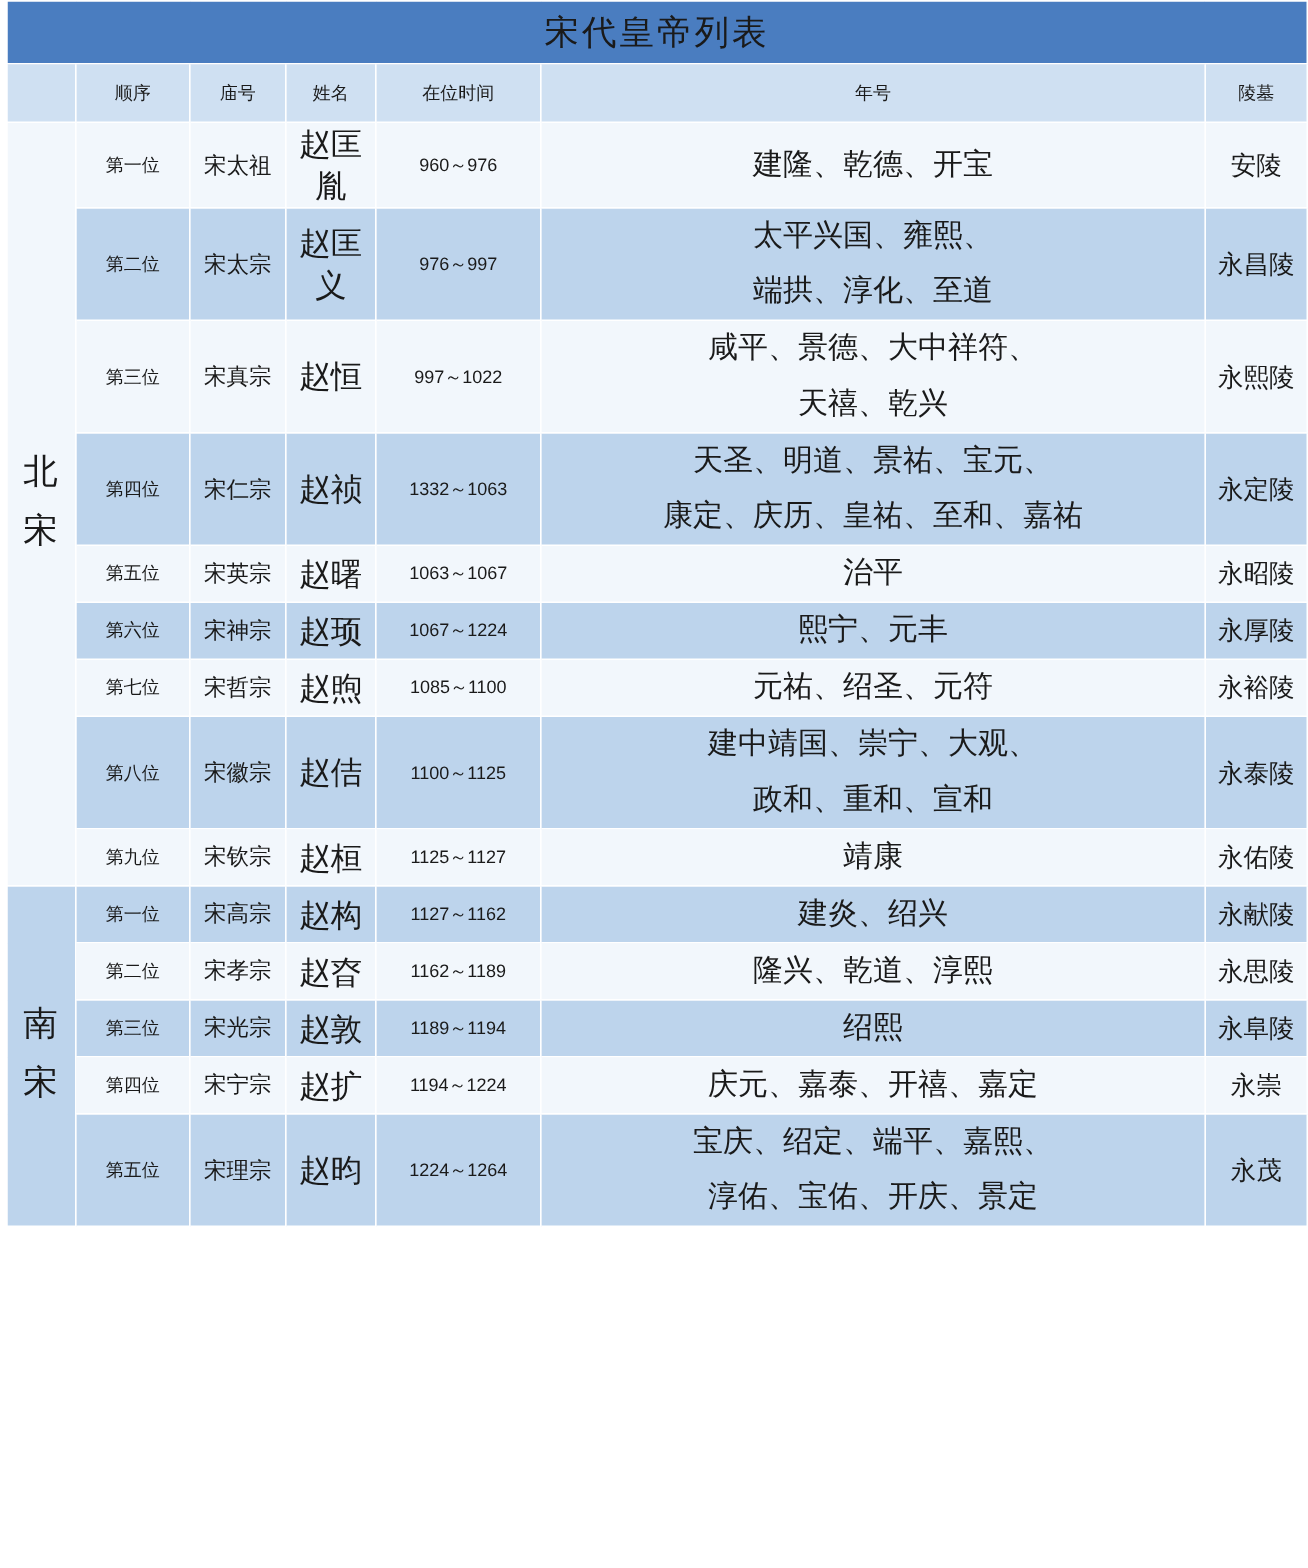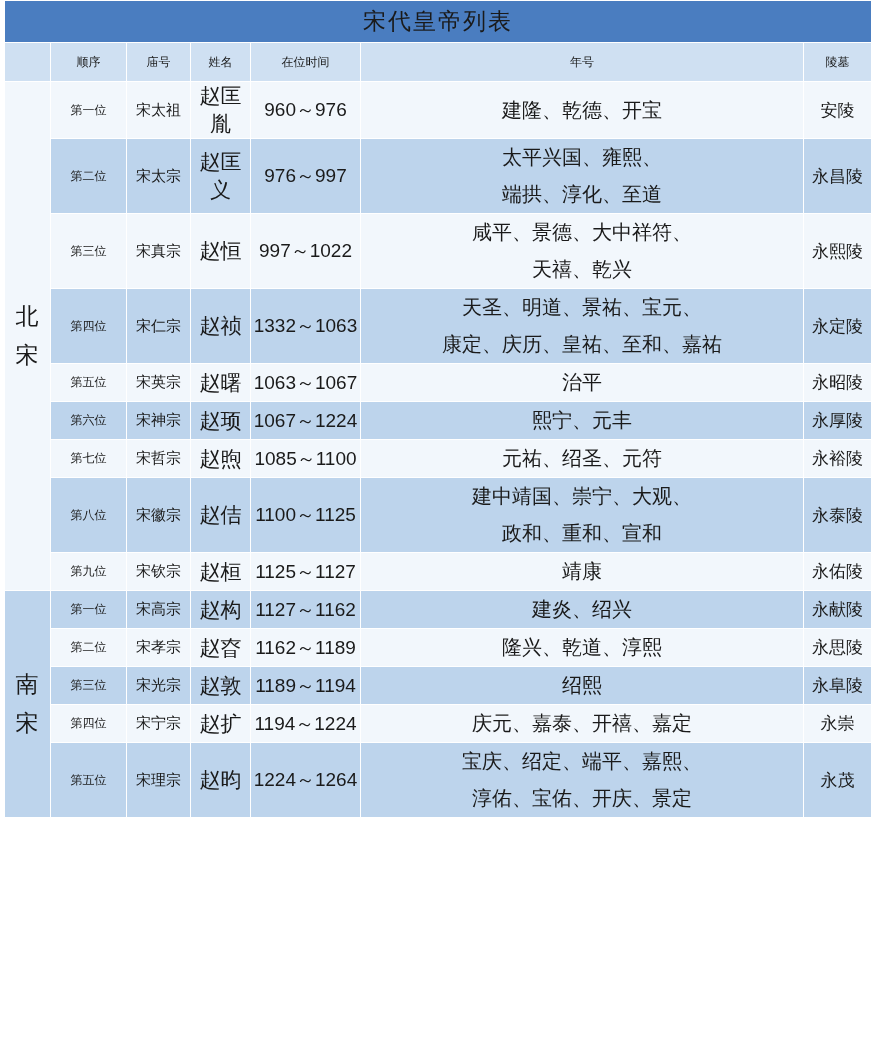--- a/index.html
+++ b/index.html
@@ -46,27 +46,28 @@
     height: 38px;
     color: #111;
   }
   .dyn-cell {
     background: #cfe0f2;
     font-size: 23px;
     font-weight: bold;
     width: 46px;
     line-height: 1.7;
     letter-spacing: 1px;
+    font-family: Liberation Mono, monospace;
   }
   .row-light td { background: #f2f7fc; }
   .row-dark td { background: #bdd4ec; }
   td.c-order   { width: 76px; font-size: 12px; }
   td.c-temple  { width: 64px; font-size: 15px; }
   td.c-name    { width: 60px; font-size: 21px; }
-  td.c-reign   { width: 110px; font-size: 19px; margin-top: 44px; }
+  td.c-reign   { width: 110px; font-size: 12px; margin-top: 44px; }
   td.c-era     { font-size: 20px; line-height: 1.85; padding: 6px 4px; }
   td.c-tomb    { width: 68px; font-size: 17px; }
   .era-line { display: block; white-space: nowrap; }
   .h-order  { width: 76px; }
   .h-temple { width: 64px; }
   .h-name   { width: 60px; }
   .h-reign  { width: 110px; }
   .h-tomb   { width: 68px; }
   .h-dyn    { width: 46px; }
 </style>

